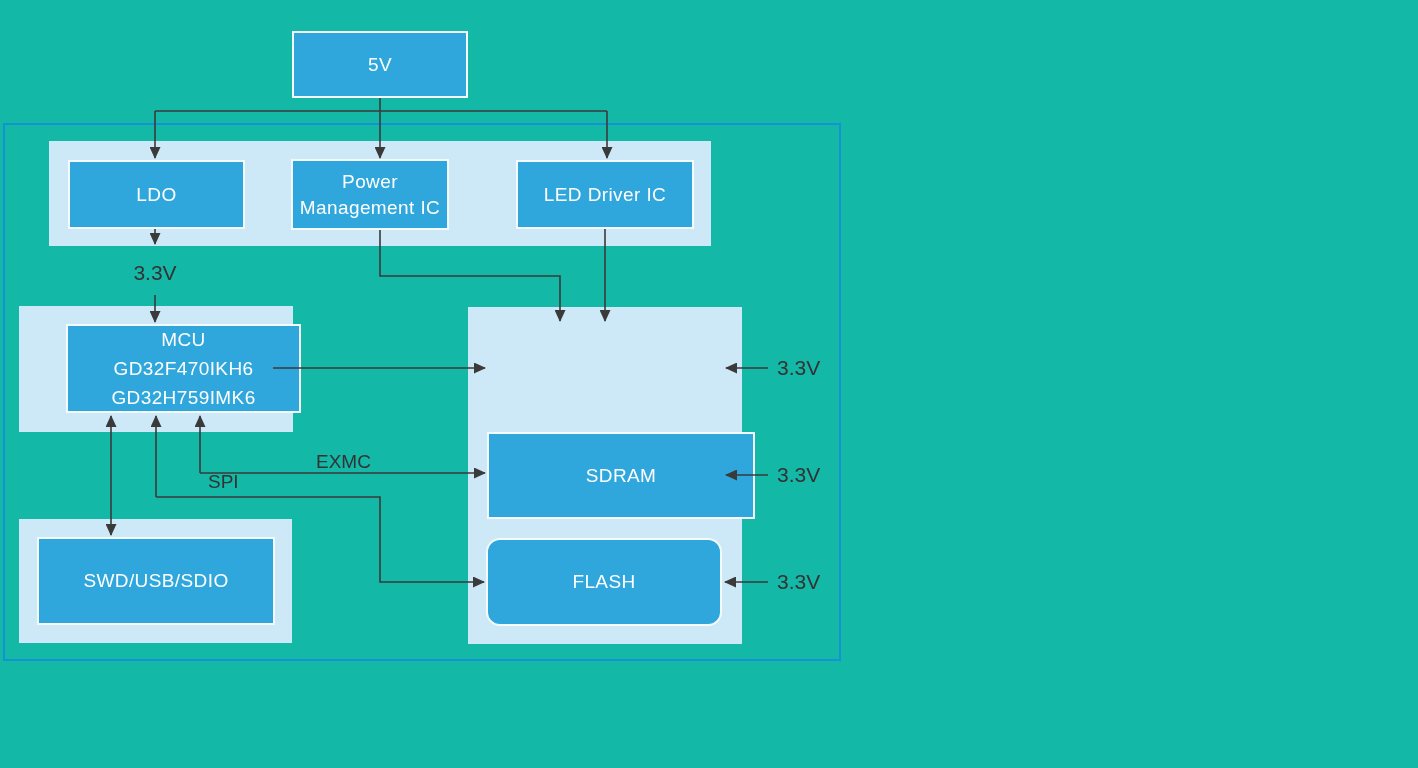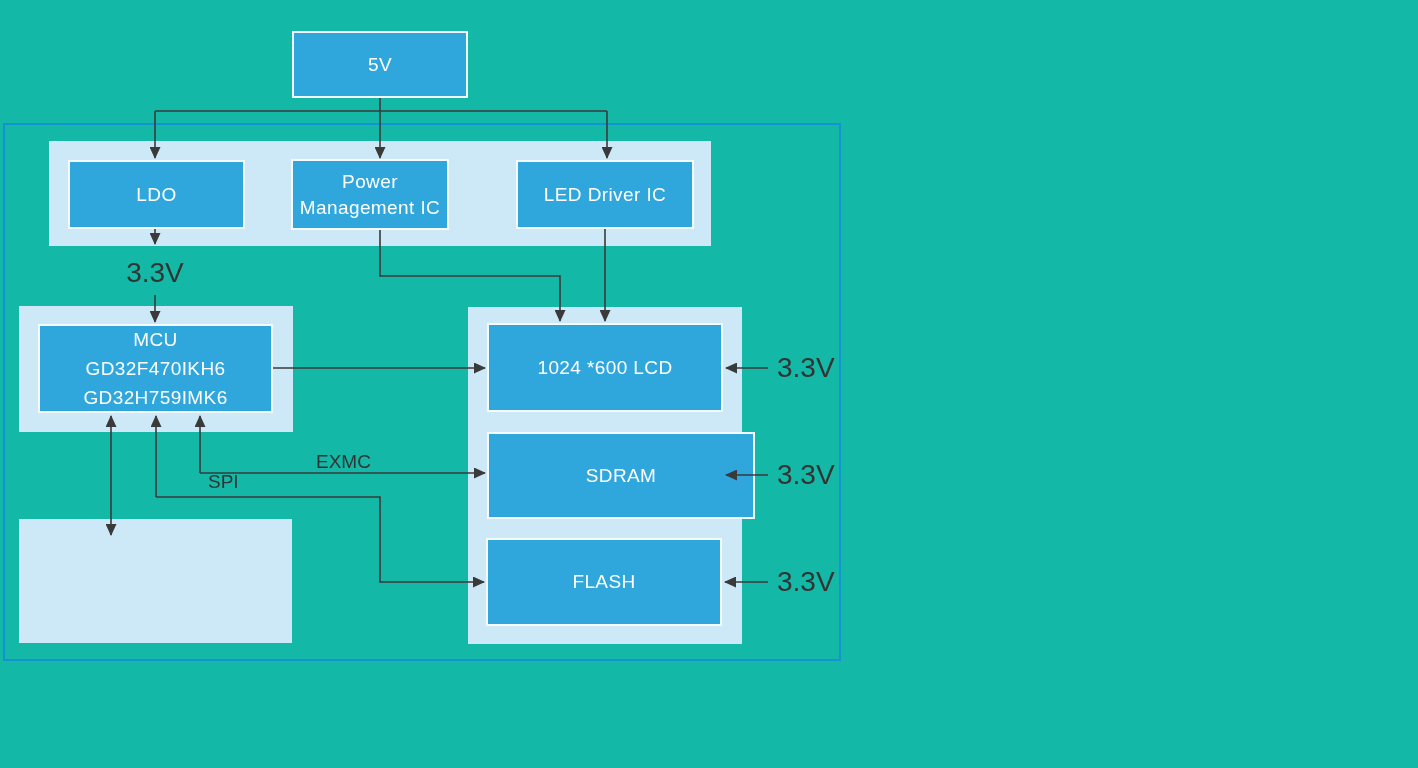--- a/index.html
+++ b/index.html
@@ -30,25 +30,25 @@
     flex-direction: column;
     align-items: center;
     justify-content: center;
     color: var(--node-text, #FFFFFF);
     font-size: 19px;
     letter-spacing: 0.4px;
     text-align: center;
     line-height: 26px;
   }
   .node .line { display: block; }
-  .mcu-node { line-height: 29px; }
+  .mcu-node { line-height: 29px; margin-left: 28px; }
   .floating-label {
     position: absolute;
     color: var(--label-text, #333333);
-    font-size: 28px;
+    font-size: 21px;
     line-height: 20px;
     white-space: nowrap;
   }
   .small-label { font-size: 19px; text-align: center; }
   #wires {
     position: absolute;
     left: 0; top: 0;
     pointer-events: none;
   }
   .connector {
@@ -86,30 +86,30 @@
   <div class="node" style="left:516px; top:160px; width:178px; height:69px;text-align:center;">
     <span class="line">LED Driver IC</span>
   </div>
 
   <div class="node mcu-node" style="left:38px; top:324px; width:235px; height:89px;">
     <span class="line">MCU</span>
     <span class="line">GD32F470IKH6</span>
     <span class="line">GD32H759IMK6</span>
   </div>
 
+  <div class="node" style="left:37px; top:537px; width:238px; height:88px;">
+    <span class="line">SWD/USB/SDIO</span>
+  </div>
 
-  <div class="node" style="left:487px; top:323px; width:236px; height:89px;">
-    <span class="line">1024 *600 LCD</span>
-  </div>
 
   <div class="node" style="left:487px; top:432px; width:268px; height:87px;">
     <span class="line">SDRAM</span>
   </div>
 
-  <div class="node" style="left:486px; top:538px; width:236px; height:88px;">
+  <div class="node" style="left:486px; top:538px; width:236px; height:88px;border-radius:14px;">
     <span class="line">FLASH</span>
   </div>
 
   <div class="floating-label" style="left:125px; top:263px; width:60px; text-align:center;">3.3V</div>
 
   <div class="floating-label small-label" style="left:316px; top:452px;">EXMC</div>
 
   <div class="floating-label small-label" style="left:208px; top:472px;">SPI</div>
 
   <div class="floating-label" style="left:777px; top:358px;">3.3V</div>

